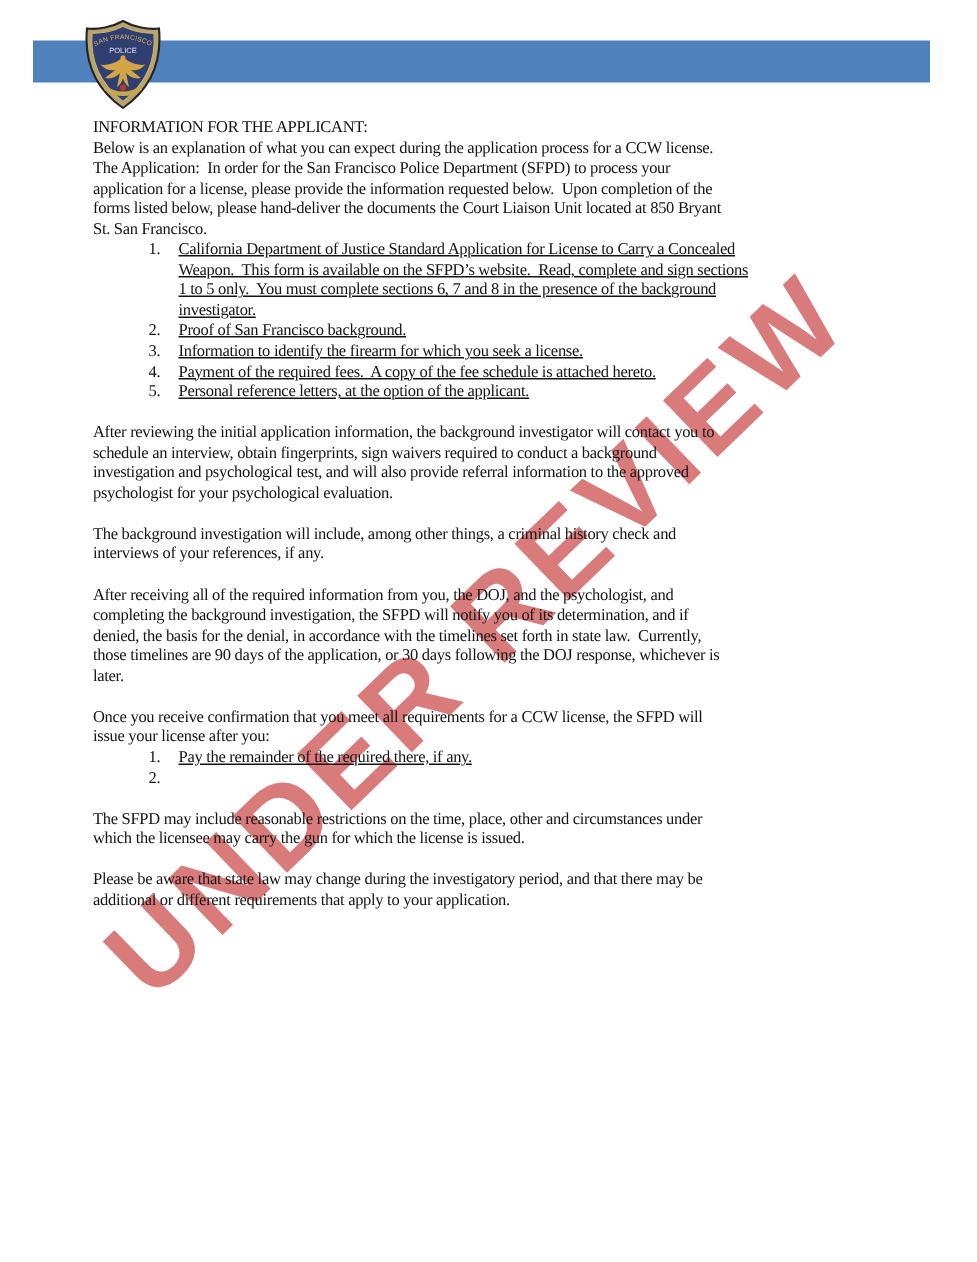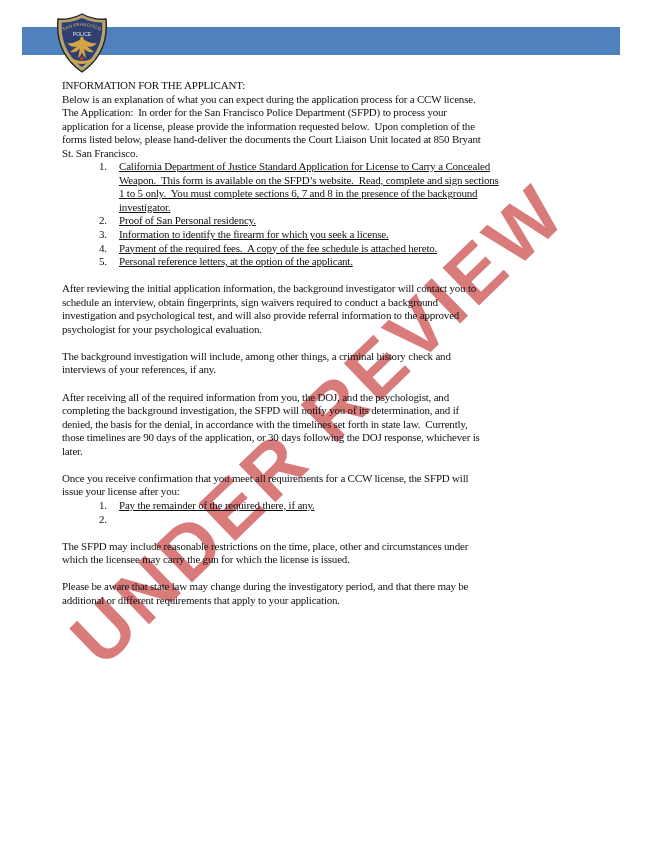--- a/index.html
+++ b/index.html
@@ -85,21 +85,21 @@
   <div class="list">
     <div class="list-item">
       <span class="num">1.</span>
       <span class="txt">California Department of Justice Standard Application for License to Carry a Concealed
 Weapon.  This form is available on the SFPD’s website.  Read, complete and sign sections
 1 to 5 only.  You must complete sections 6, 7 and 8 in the presence of the background
 investigator.</span>
     </div>
     <div class="list-item">
       <span class="num">2.</span>
-      <span class="txt">Proof of San Personal residency.</span>
+      <span class="txt">Proof of San Francisco background.</span>
     </div>
     <div class="list-item">
       <span class="num">3.</span>
       <span class="txt">Information to identify the firearm for which you seek a license.</span>
     </div>
     <div class="list-item">
       <span class="num">4.</span>
       <span class="txt">Payment of the required fees.  A copy of the fee schedule is attached hereto.</span>
     </div>
     <div class="list-item">

